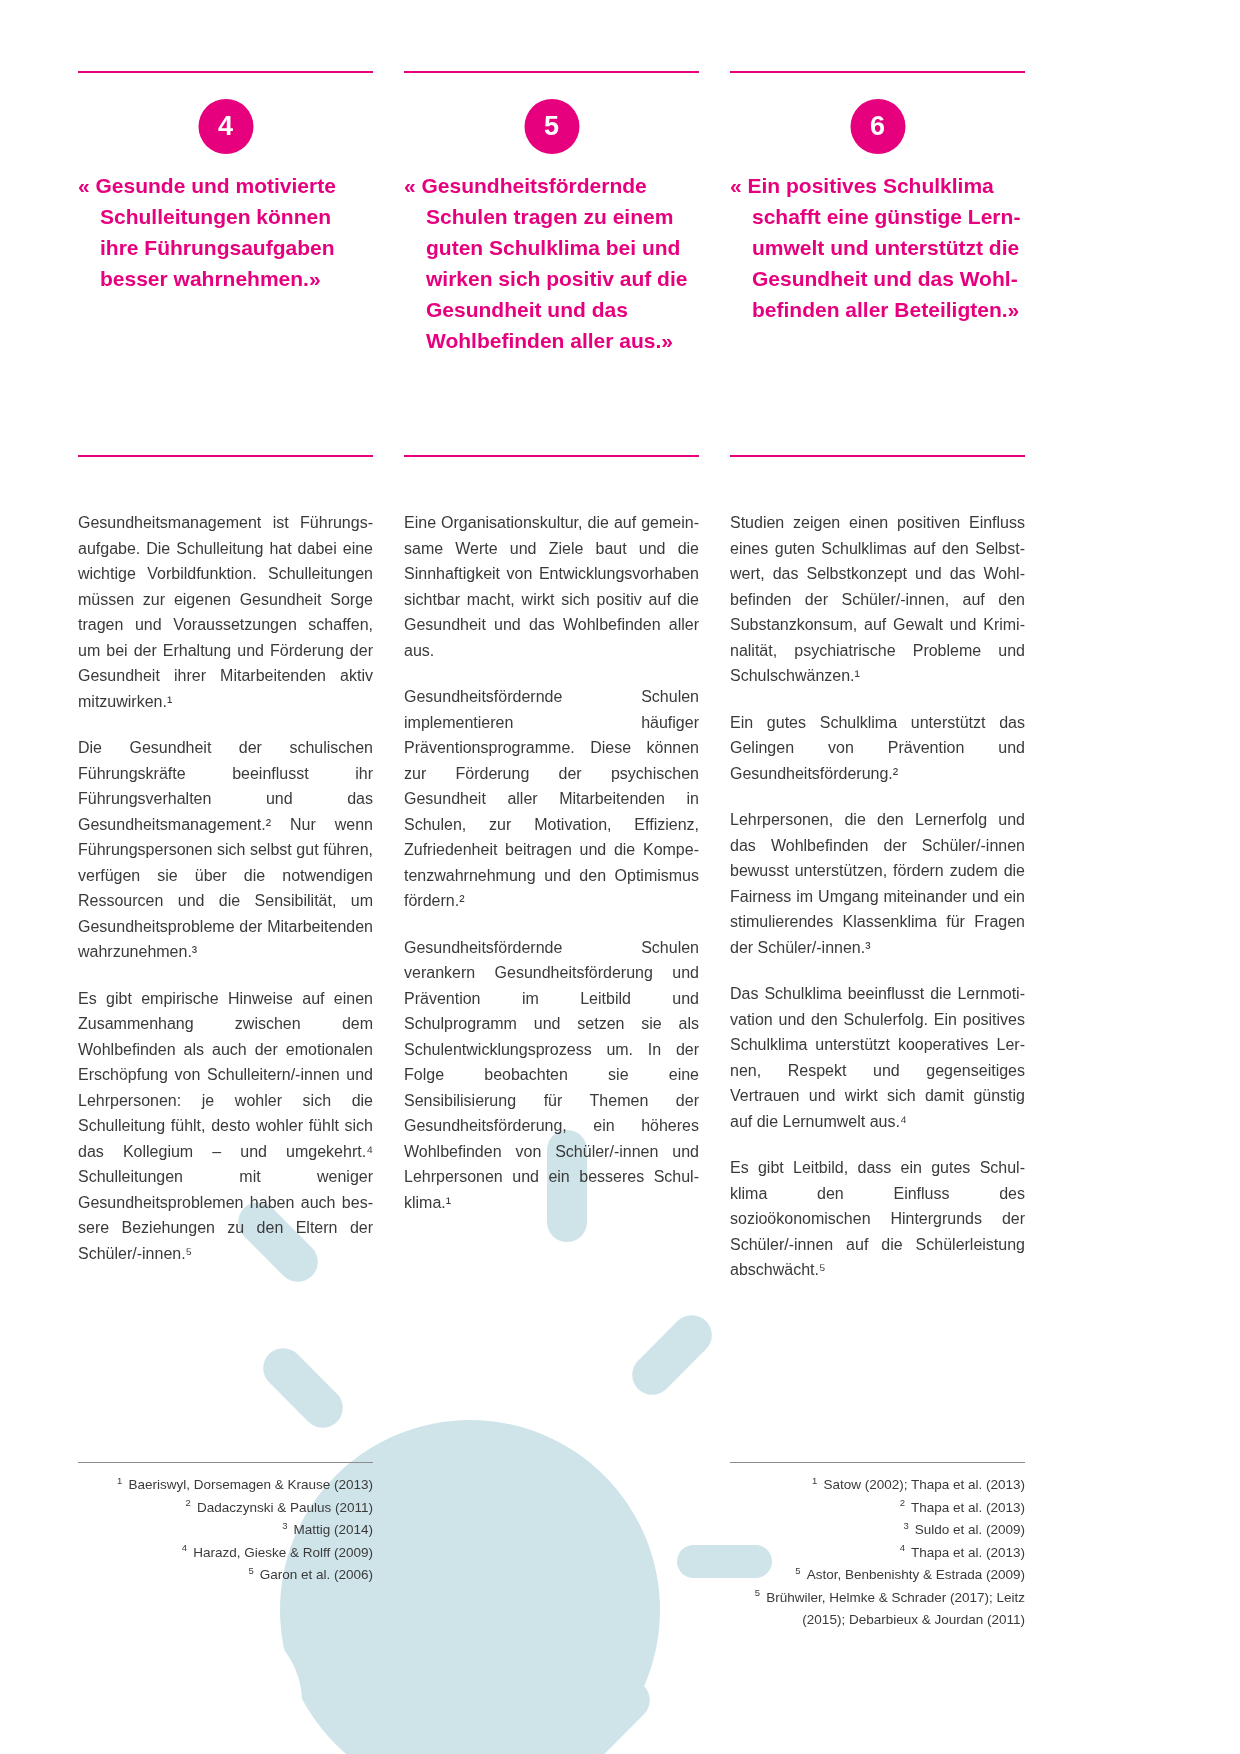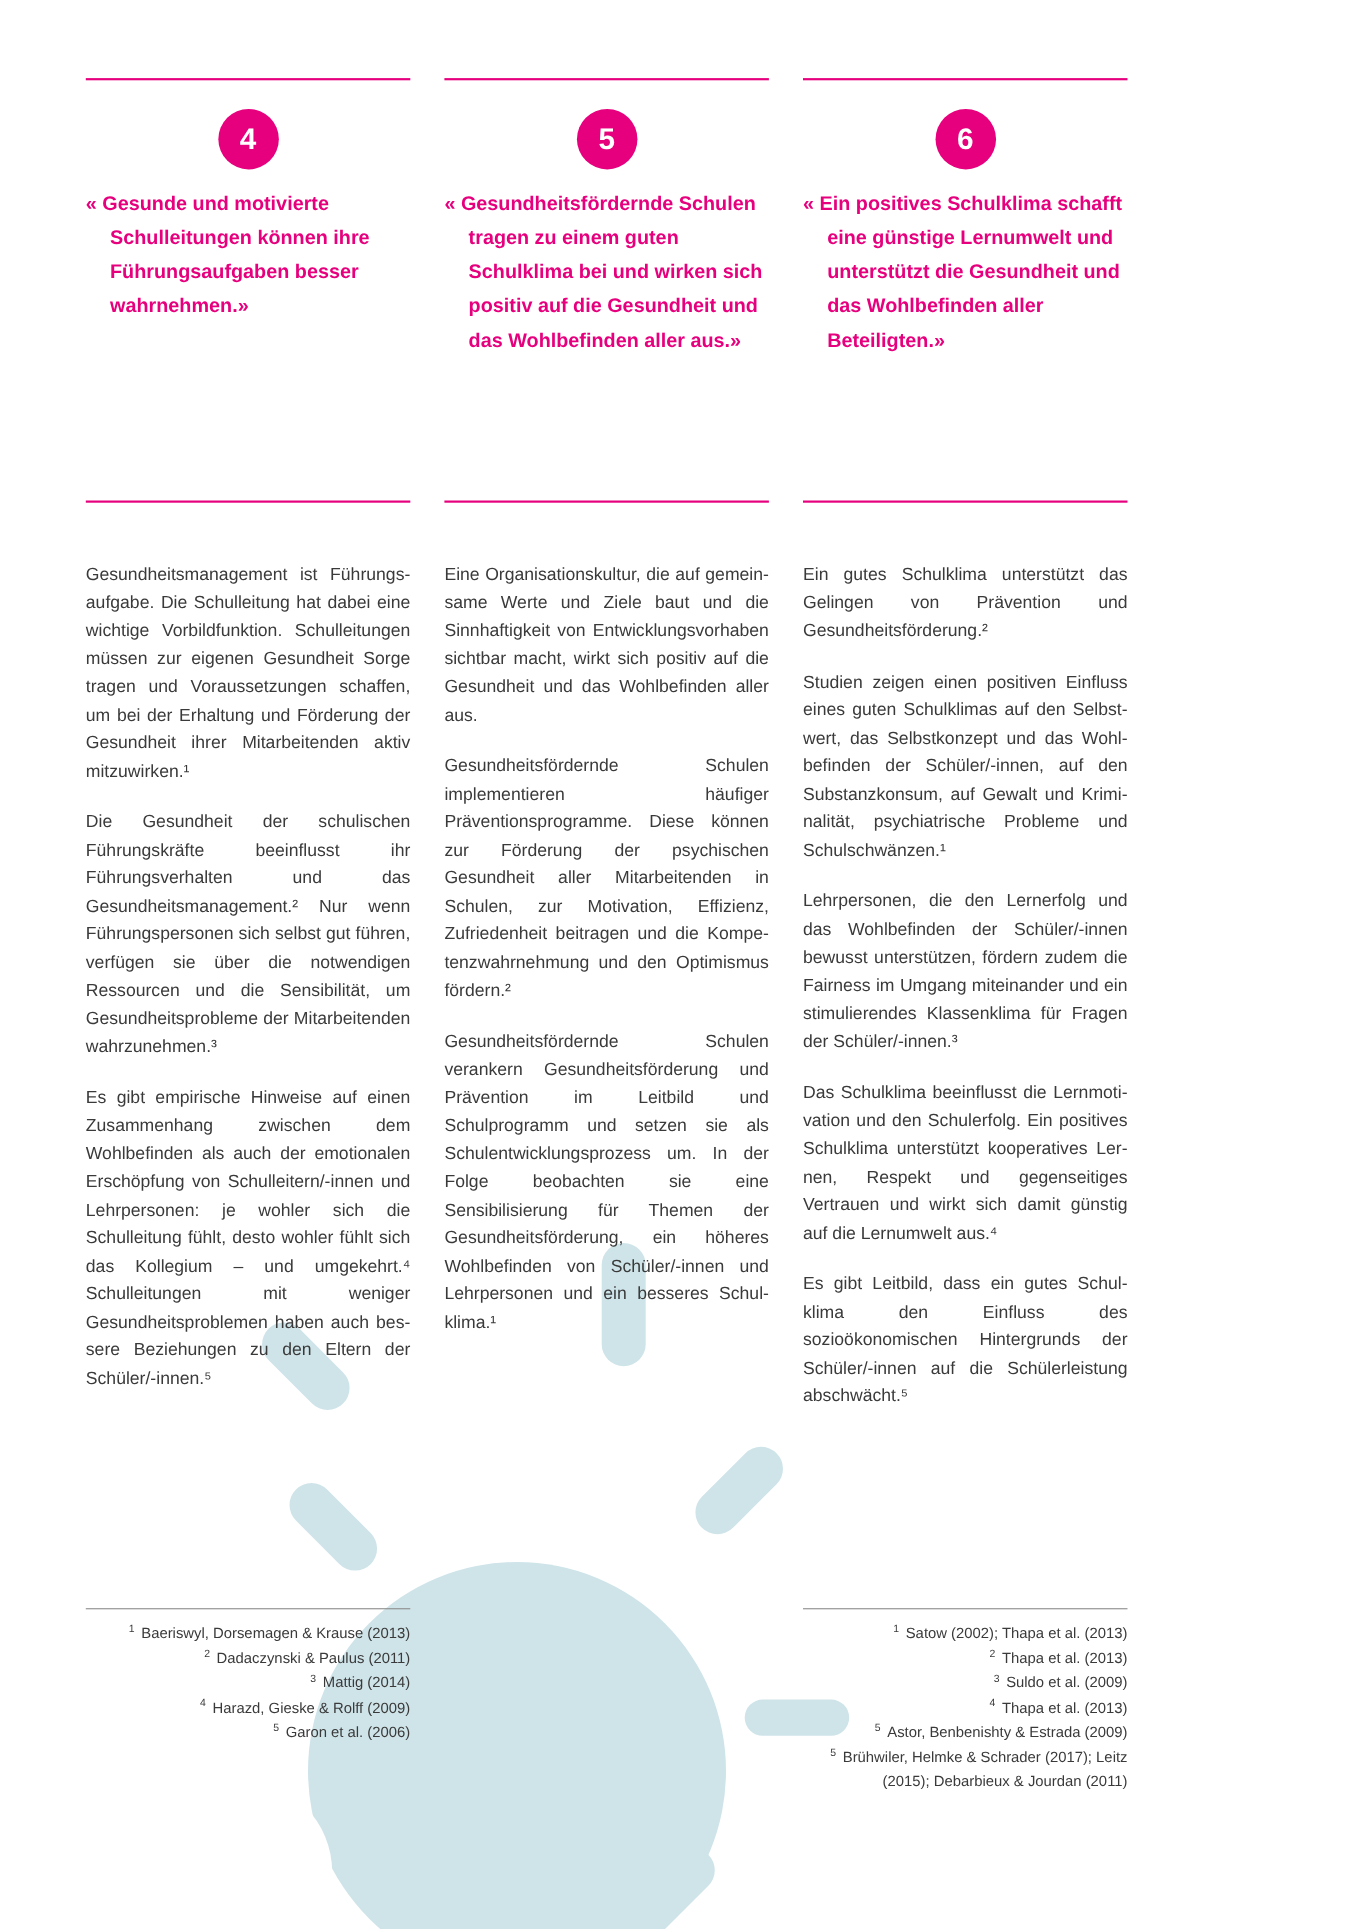--- a/index.html
+++ b/index.html
@@ -30,21 +30,21 @@
   .num-circle{
     position:absolute;top:99px;left:50%;transform:translateX(-50%);
     width:55px;height:55px;border-radius:50%;
     background:var(--accent);color:var(--circle-text);
     display:flex;align-items:center;justify-content:center;
     font-size:27px;font-weight:bold;
   }
   .quote{
     position:absolute;top:170px;left:0;right:0;margin:0;
     color:var(--accent);
-    font-size:18px;font-weight:bold;line-height:31px;
+    font-size:21px;font-weight:bold;line-height:31px;
     padding-left:22px;text-indent:-22px;
     hyphens:manual;-webkit-hyphens:manual;
   }
   .rule-mid{position:absolute;top:455px;left:0;right:0;height:1.5px;background:var(--accent);}
   .body-text{
     position:absolute;top:486px;left:0;right:0;
     font-size:16px;line-height:25.5px;
     text-align:justify;
     hyphens:manual;margin-top:24px;-webkit-hyphens:manual;
   }
@@ -116,22 +116,22 @@
   </section>
 
   <section class="col col-2">
     <div class="rule-top"></div>
     <div class="num-circle">
       <span>6</span>
     </div>
     <h2 class="quote">« Ein positives Schulklima schafft eine günstige Lern­umwelt und unterstützt die Gesundheit und das Wohl­befinden aller Beteiligten.»</h2>
     <div class="rule-mid"></div>
     <div class="body-text">
+      <p>Studien zeigen einen positiven Einfluss eines guten Schulklimas auf den Selbst­wert, das Selbstkonzept und das Wohl­befinden der Schüler/-innen, auf den Substanzkonsum, auf Gewalt und Krimi­nalität, psychiatrische Probleme und Schul­schwänzen.¹</p>
       <p>Ein gutes Schulklima unterstützt das Gelin­gen von Prävention und Gesundheitsför­derung.²</p>
-      <p>Studien zeigen einen positiven Einfluss eines guten Schulklimas auf den Selbst­wert, das Selbstkonzept und das Wohl­befinden der Schüler/-innen, auf den Substanzkonsum, auf Gewalt und Krimi­nalität, psychiatrische Probleme und Schul­schwänzen.¹</p>
       <p>Lehrpersonen, die den Lernerfolg und das Wohlbefinden der Schüler/-innen bewusst unterstützen, fördern zudem die Fairness im Umgang miteinander und ein stimulie­rendes Klassenklima für Fragen der Schü­ler/-innen.³</p>
       <p>Das Schulklima beeinflusst die Lernmoti­vation und den Schulerfolg. Ein positives Schulklima unterstützt kooperatives Ler­nen, Respekt und gegenseitiges Vertrauen und wirkt sich damit günstig auf die Lern­umwelt aus.⁴</p>
       <p>Es gibt Leitbild, dass ein gutes Schul­klima den Einfluss des sozioökonomischen Hintergrunds der Schüler/-innen auf die Schülerleistung abschwächt.⁵</p>
     </div>
     <div class="fn">
       <div class="fn-rule"></div>
       <div class="fn-item"><sup>1</sup><span>Satow (2002); Thapa et al. (2013)</span></div>
       <div class="fn-item"><sup>2</sup><span>Thapa et al. (2013)</span></div>
       <div class="fn-item"><sup>3</sup><span>Suldo et al. (2009)</span></div>
       <div class="fn-item"><sup>4</sup><span>Thapa et al. (2013)</span></div>

